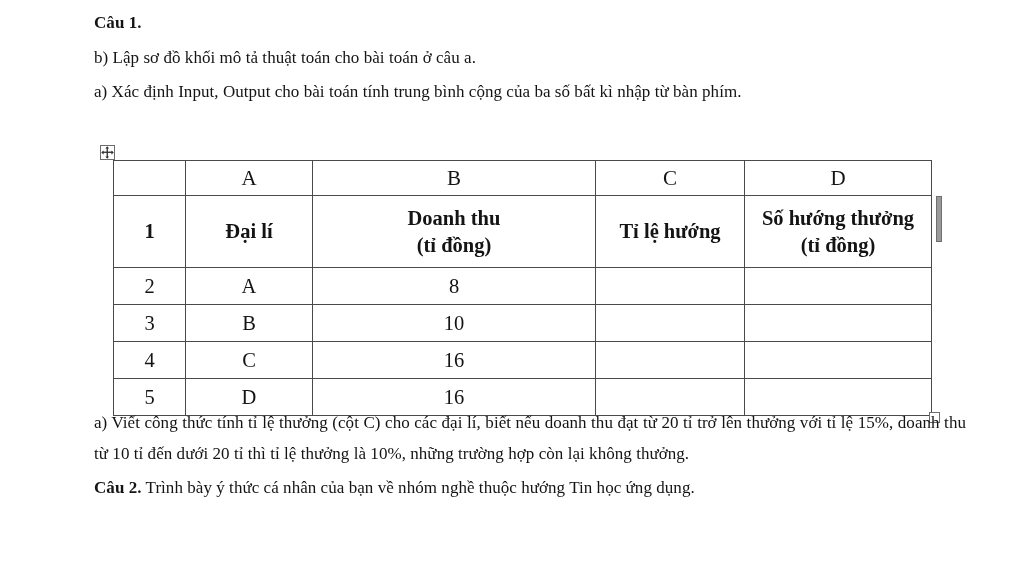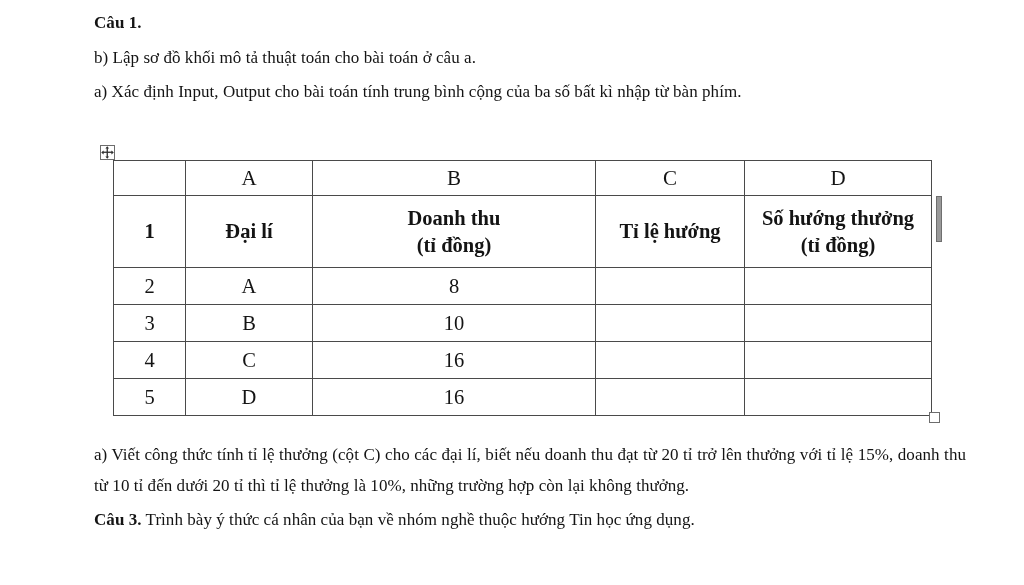--- a/index.html
+++ b/index.html
@@ -101,21 +101,21 @@
     position: absolute;
     left: 929px;
     top: 412px;
     width: 11px;
     height: 11px;
     border: 1px solid #6d6d6d;
     background: #ffffff;
     box-sizing: border-box;
   }
 
-  .below-table { position: absolute; left: 90px; top: 436px; width: 880px; }
+  .below-table { position: absolute; left: 90px; top: 404px; width: 880px; }
 </style>
 </head>
 <body>
 
 <div id="page">
 
   <div class="doc-body">
 
     <p class="para nojust">
       <span class="b">Câu 1.</span>
@@ -204,17 +204,17 @@
       </tbody>
     </table>
   </div>
 
   <div class="resize-bar"></div>
   <div class="resize-square"></div>
 
   <div class="below-table">
     <p class="para">a) Viết công thức tính tỉ lệ thưởng (cột C) cho các đại lí, biết nếu doanh thu đạt từ 20 tỉ trở lên thưởng với tỉ lệ 15%, doanh thu từ 10 tỉ đến dưới 20 tỉ thì tỉ lệ thưởng là 10%, những trường hợp còn lại không thưởng.</p>
     <p class="para nojust">
-      <span class="b">Câu 3.</span><span> Trình bày ý thức cá nhân của bạn về nhóm nghề thuộc hướng Tin học ứng dụng.</span>
+      <span class="b">Câu 2.</span><span> Trình bày ý thức cá nhân của bạn về nhóm nghề thuộc hướng Tin học ứng dụng.</span>
     </p>
   </div>
 
 </div>
 
 </body></html>

